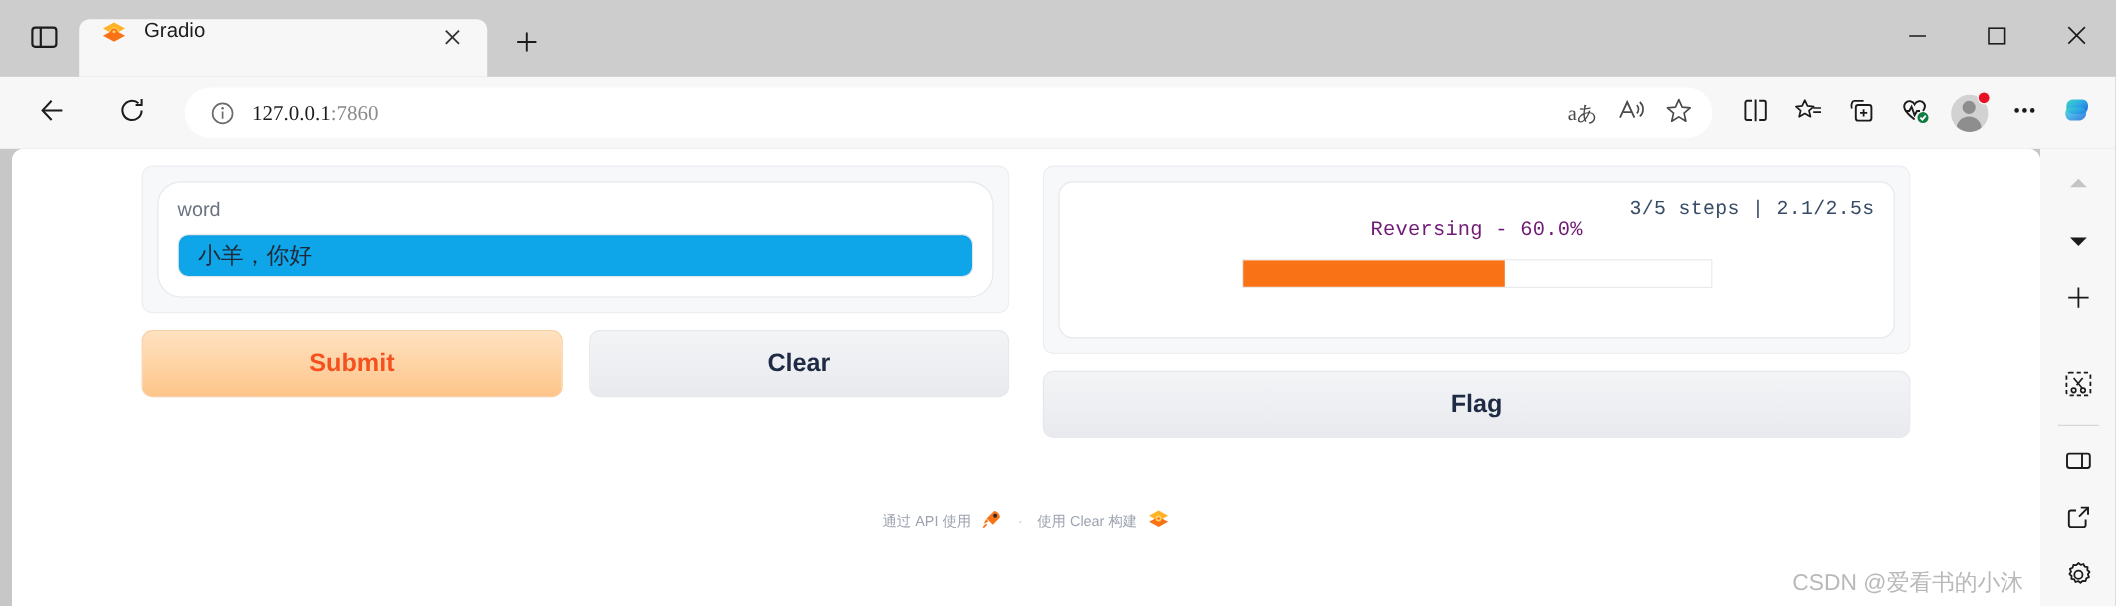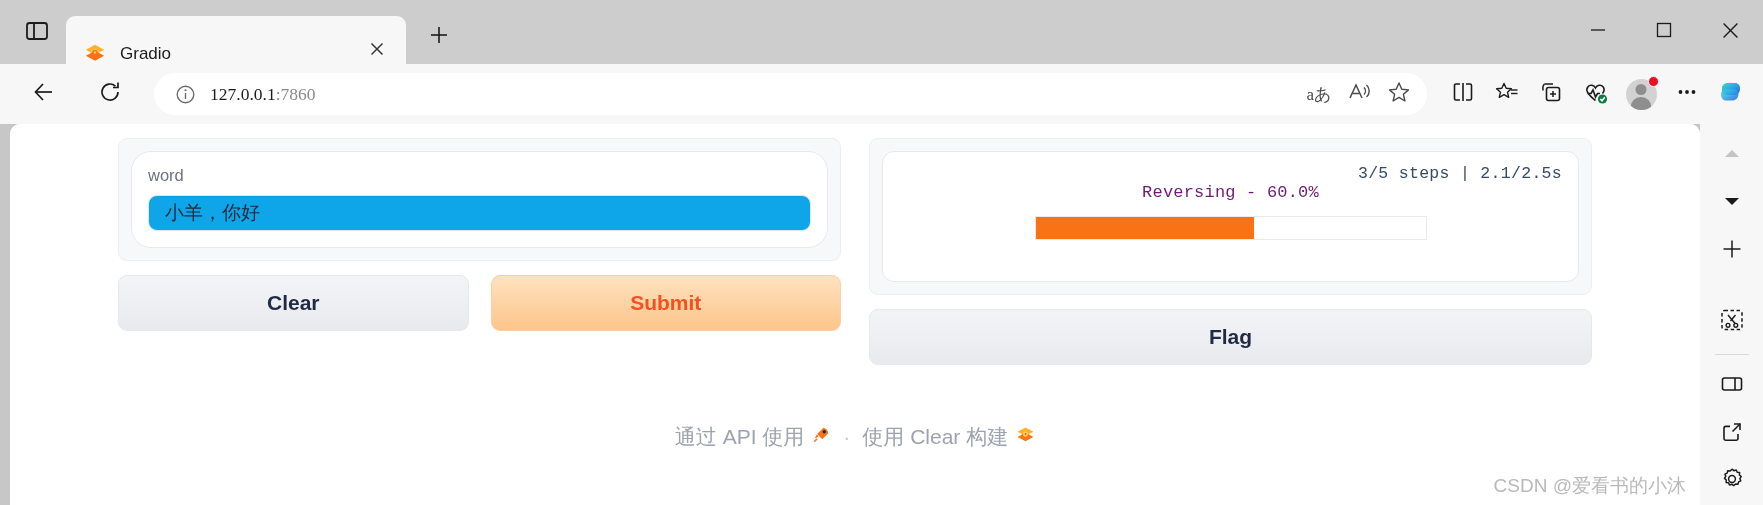--- a/index.html
+++ b/index.html
@@ -19,21 +19,21 @@
   }
   .tab-left-btn {
     width: 50px; height: 42px; margin-left: 12px; margin-bottom: 10px;
     display: flex; align-items: center; justify-content: center;
     cursor: pointer;
   }
   .tab {
     position: relative;
     width: 340px; height: 48px;
     background: #f7f7f7; border-radius: 9px 9px 0 0;
-    display: flex; align-items: flex-end;
+    display: flex; align-items: flex-start;
     padding: 0 14px 0 18px;
     margin-left: 4px;
     cursor: pointer;
   }
   .tab-favicon { width: 22px; height: 22px; flex: 0 0 22px; margin-right: 14px; }
   .tab-title {
     flex: 1 1 auto; font-size: 17px; color: #1b1b1b;
     white-space: nowrap; overflow: hidden; text-overflow: ellipsis;
   }
   .tab-close {
@@ -213,21 +213,21 @@
     background: linear-gradient(to bottom, #ffe2c0, #fdc58a);
     border-color: #fbcfa5;
     color: #f4511e;
   }
 
   
   .gr-footer {
     margin-top: 58px;
     display: flex; align-items: center; justify-content: center;
     gap: 8px;
-    font-size: 21px; color: #9ca3af;
+    font-size: 12px; color: #9ca3af;
     font-family: "Liberation Sans", sans-serif;
   }
   .gr-footer a { color: #9ca3af; text-decoration: none; cursor: pointer; }
   .gr-footer .dot { color: #c3c7cd; margin: 0 4px; }
 
   
   .watermark {
     position: absolute; right: 14px; bottom: 6px;
     font-size: 19px; color: #b9b9b9;
     font-family: "Liberation Sans", sans-serif;
@@ -446,22 +446,22 @@
       <div class="gr-container">
 
         <div class="gr-col">
           <div class="gr-form">
             <div class="gr-textbox-wrap">
               <div class="gr-label">word</div>
               <input class="gr-input" type="text" value="小羊，你好" style="">
             </div>
           </div>
           <div class="gr-btn-row">
+            <div class="gr-btn gr-btn-primary">Submit</div>
             <div class="gr-btn gr-btn-secondary">Clear</div>
-            <div class="gr-btn gr-btn-primary">Submit</div>
           </div>
         </div>
 
         <div class="gr-col">
           <div class="gr-status-block">
             <div class="gr-status-inner">
               <div class="gr-steps">3/5 steps | 2.1/2.5s</div>
               <div class="gr-progress-label">Reversing - 60.0%</div>
               <div class="gr-progress-track">
                 <div class="gr-progress-fill" style="width: 56%; background: rgb(249, 115, 22);"></div>

